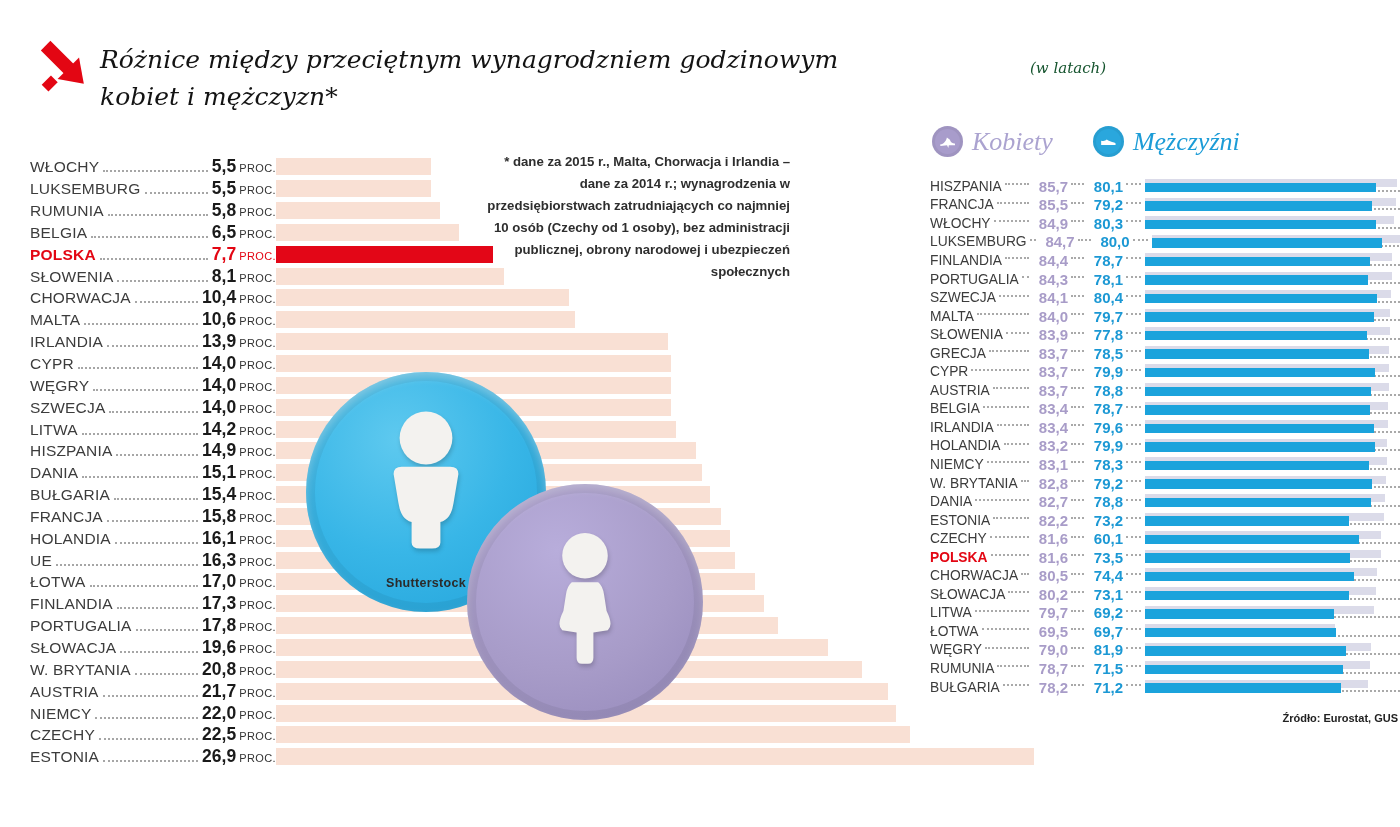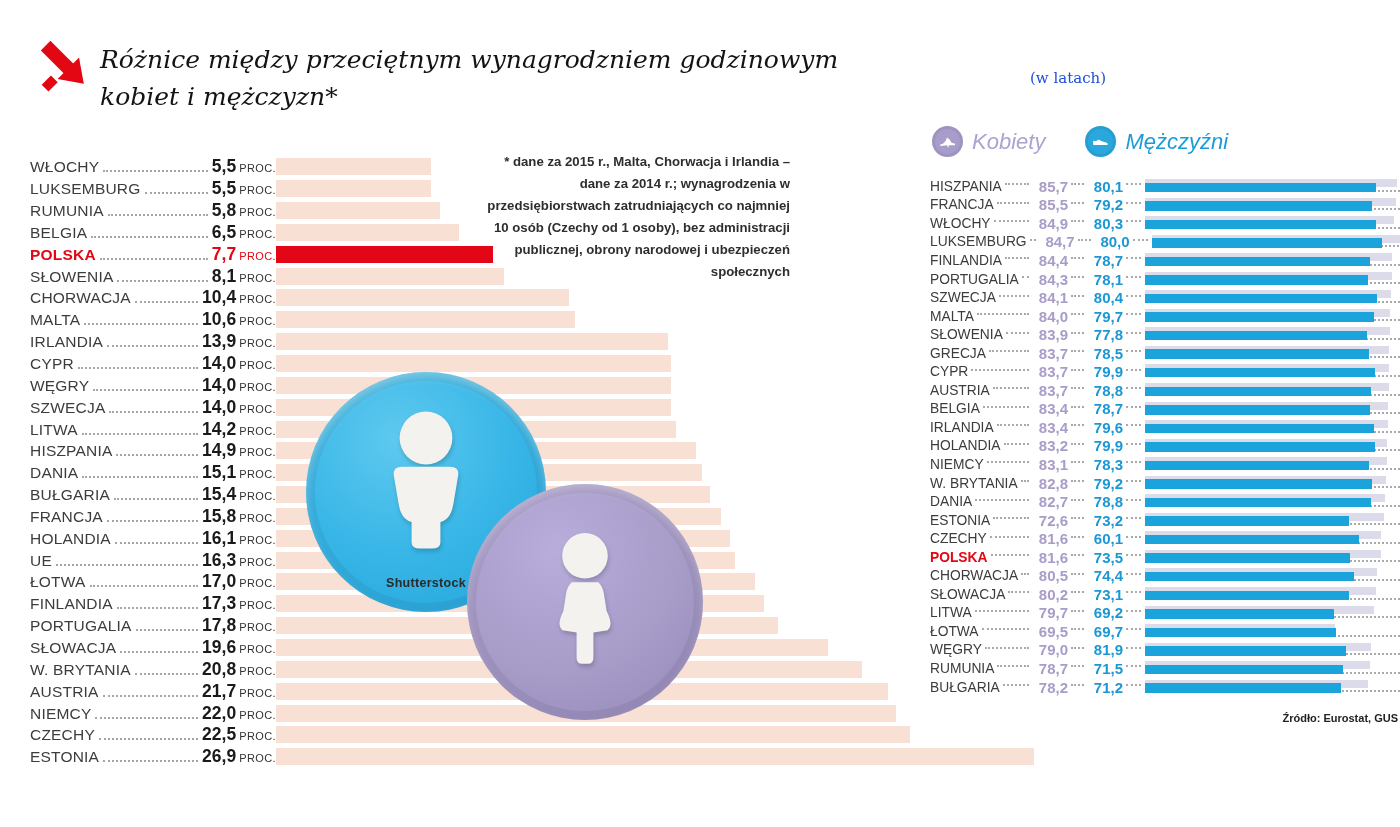--- a/index.html
+++ b/index.html
@@ -44,28 +44,28 @@
     box-shadow:inset 0 0 0 9px rgba(0,0,0,.06), inset 0 5px 8px rgba(255,255,255,.3);
   }
   .figure-svg{filter:drop-shadow(1px 3px 2px rgba(0,0,0,.18));}
   #watermark{
     position:absolute;left:50%;transform:translateX(-50%);bottom:22px;
     font-size:12.5px;font-weight:bold;color:#2b2b2b;letter-spacing:.3px;
   }
   
   #right-chart{position:absolute;left:928px;top:40px;width:472px;height:705px;}
   #r-title{position:absolute;left:102px;top:0;font-size:14px;font-weight:bold;color:#141414;letter-spacing:.7px;white-space:nowrap;}
-  #r-sub{position:absolute;left:102px;top:29px;font-family:"DejaVu Serif",serif;font-size:15px;color:#1d4ed8;}
+  #r-sub{position:absolute;left:102px;top:19px;font-family:"DejaVu Serif",serif;font-style:italic;font-size:15px;color:#14532d;}
   #legend{position:absolute;left:4px;top:86px;display:flex;gap:40px;align-items:center;}
   .leg{display:flex;align-items:center;gap:9px;}
   .leg-icon{width:31px;height:31px;border-radius:50%;display:flex;align-items:center;justify-content:center;
     box-shadow:inset 0 0 0 3px rgba(0,0,0,.05);}
   .leg-icon.women{background:#a89ccb;}
   .leg-icon.men{background:#2aa7dd;}
-  .leg-label{font-family:Liberation Sans, sans-serif;font-style:italic;font-size:22px;}
+  .leg-label{font-family:Liberation Serif, serif;font-style:italic;font-size:26px;}
   .leg-label.women{color:#aba3d0;}
   .leg-label.men{color:#1c9cd7;}
   #right-rows{position:absolute;left:2px;top:137px;width:470px;}
   .r-row{display:flex;align-items:center;height:18.55px;}
   .r-label{font-size:13.8px;color:#3c3c3c;white-space:nowrap;}
   .r-label.hl{color:#e30613;font-weight:bold;}
   .dots{flex:1;border-bottom:2px dotted #a9a9a9;margin:0 3px 4px 3px;min-width:6px;}
   .dots.fx1{flex:none;width:13px;}
   .dots.fx2{flex:none;width:15px;}
   .r-w{font-size:15px;font-weight:bold;color:#a89cc8;width:36px;text-align:right;flex:none;}
@@ -620,21 +620,21 @@
           <span class="dots fx2"></span>
           <div class="r-bar">
             <div class="r-dotline"></div>
             <div class="rb-w" style="width:240.4px"></div>
             <div class="rb-m" style="width:225.5px"></div>
           </div>
         </div>
         <div class="r-row">
           <span class="r-label">ESTONIA</span>
           <span class="dots"></span>
-          <span class="r-w">72,6</span>
+          <span class="r-w">82,2</span>
           <span class="dots fx1"></span>
           <span class="r-m">73,2</span>
           <span class="dots fx2"></span>
           <div class="r-bar">
             <div class="r-dotline"></div>
             <div class="rb-w" style="width:238.5px"></div>
             <div class="rb-m" style="width:204.0px"></div>
           </div>
         </div>
         <div class="r-row">

